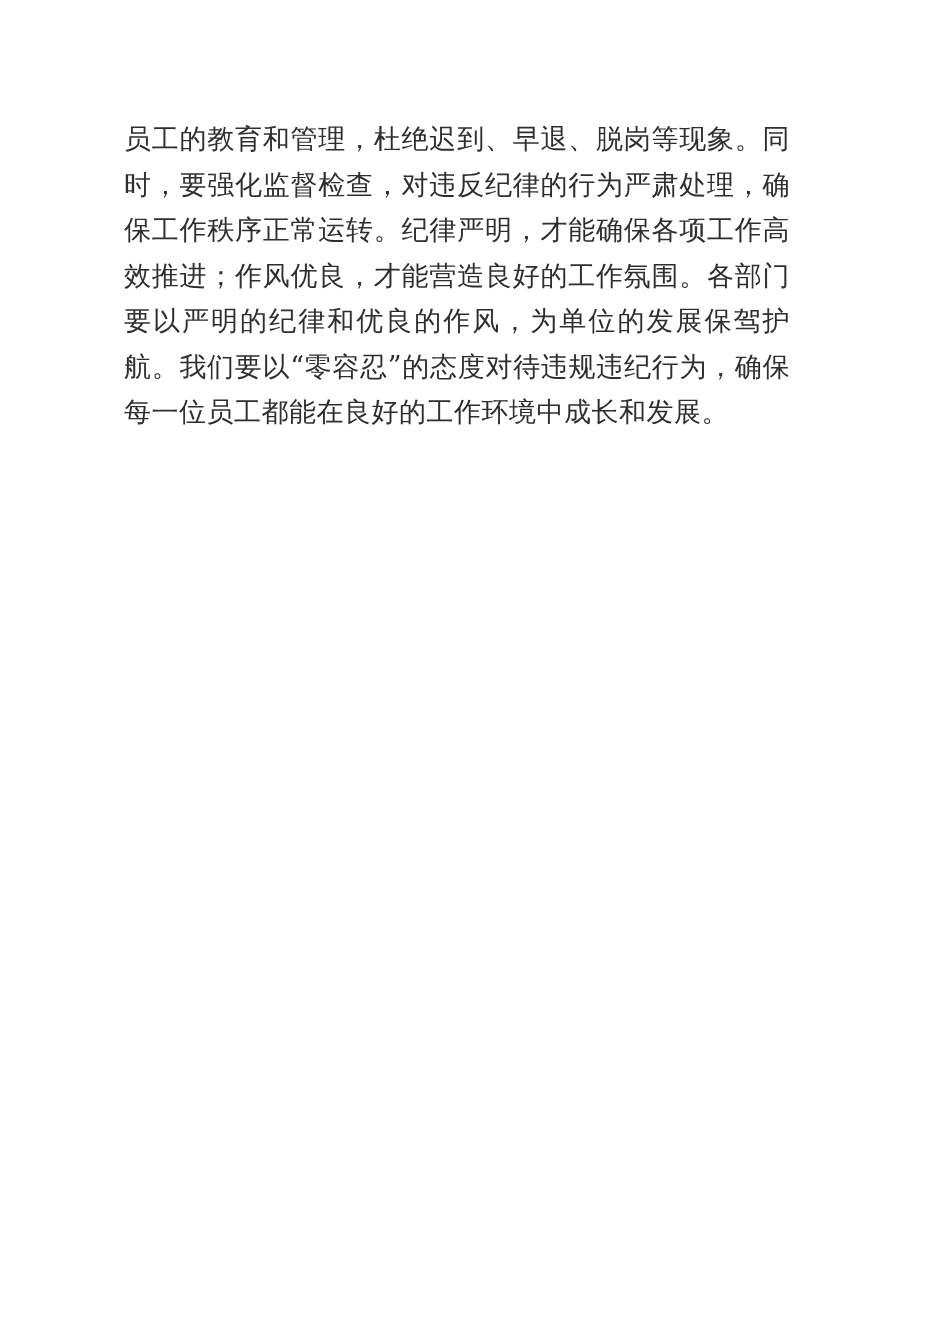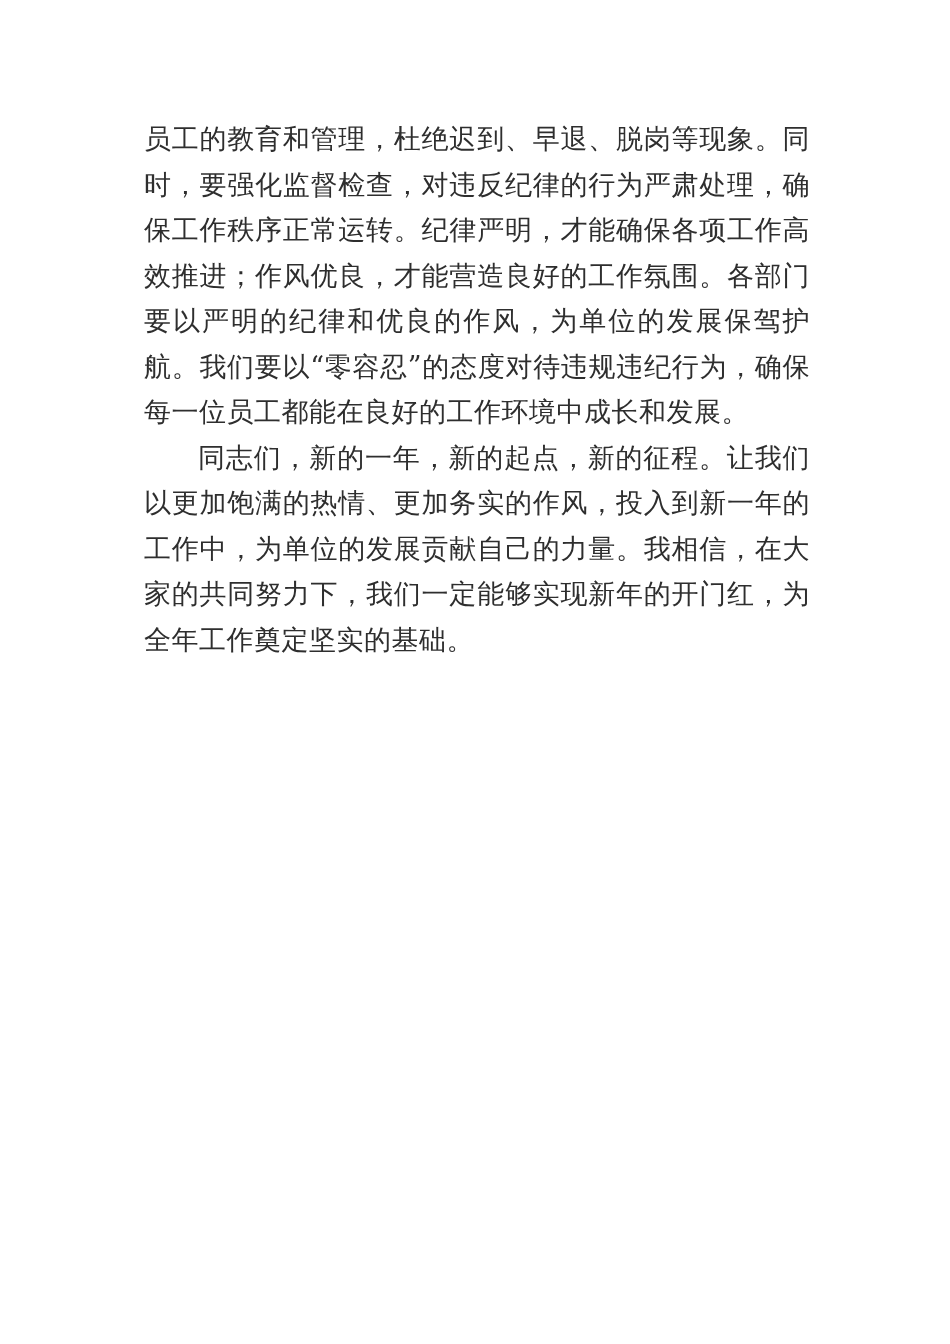--- a/index.html
+++ b/index.html
@@ -19,21 +19,21 @@
   }
   .page {
     position: relative;
     width: 950px;
     height: 1344px;
     background: var(--page-bg);
   }
   .content {
     position: absolute;
     top: 116px;
-    left: 144px;
+    left: 124px;
     width: 666px;
     font-family: "DejaVu Serif", serif;
     font-size: 27px;
     line-height: 45.5px;
     color: var(--text-color);
     text-align: justify;
     letter-spacing: 0.5px;
     word-break: break-all;
   }
   .content p {
@@ -43,15 +43,14 @@
   .content p.indent {
     text-indent: 2em;
   }
 </style>
 </head>
 <body>
 
 <div class="page">
   <div class="content">
     <p>员工的教育和管理，杜绝迟到、早退、脱岗等现象。同时，要强化监督检查，对违反纪律的行为严肃处理，确保工作秩序正常运转。纪律严明，才能确保各项工作高效推进；作风优良，才能营造良好的工作氛围。各部门要以严明的纪律和优良的作风，为单位的发展保驾护航。我们要以“零容忍”的态度对待违规违纪行为，确保每一位员工都能在良好的工作环境中成长和发展。</p>
-    <p class="indent">同志们，新的一年，新的起点，新的征程。让我们以更加饱满的热情、更加务实的作风，投入到新一年的工作中，为单位的发展贡献自己的力量。我相信，在大家的共同努力下，我们一定能够实现新年的开门红，为全年工作奠定坚实的基础。</p>
   </div>
 </div>
 
 </body></html>

